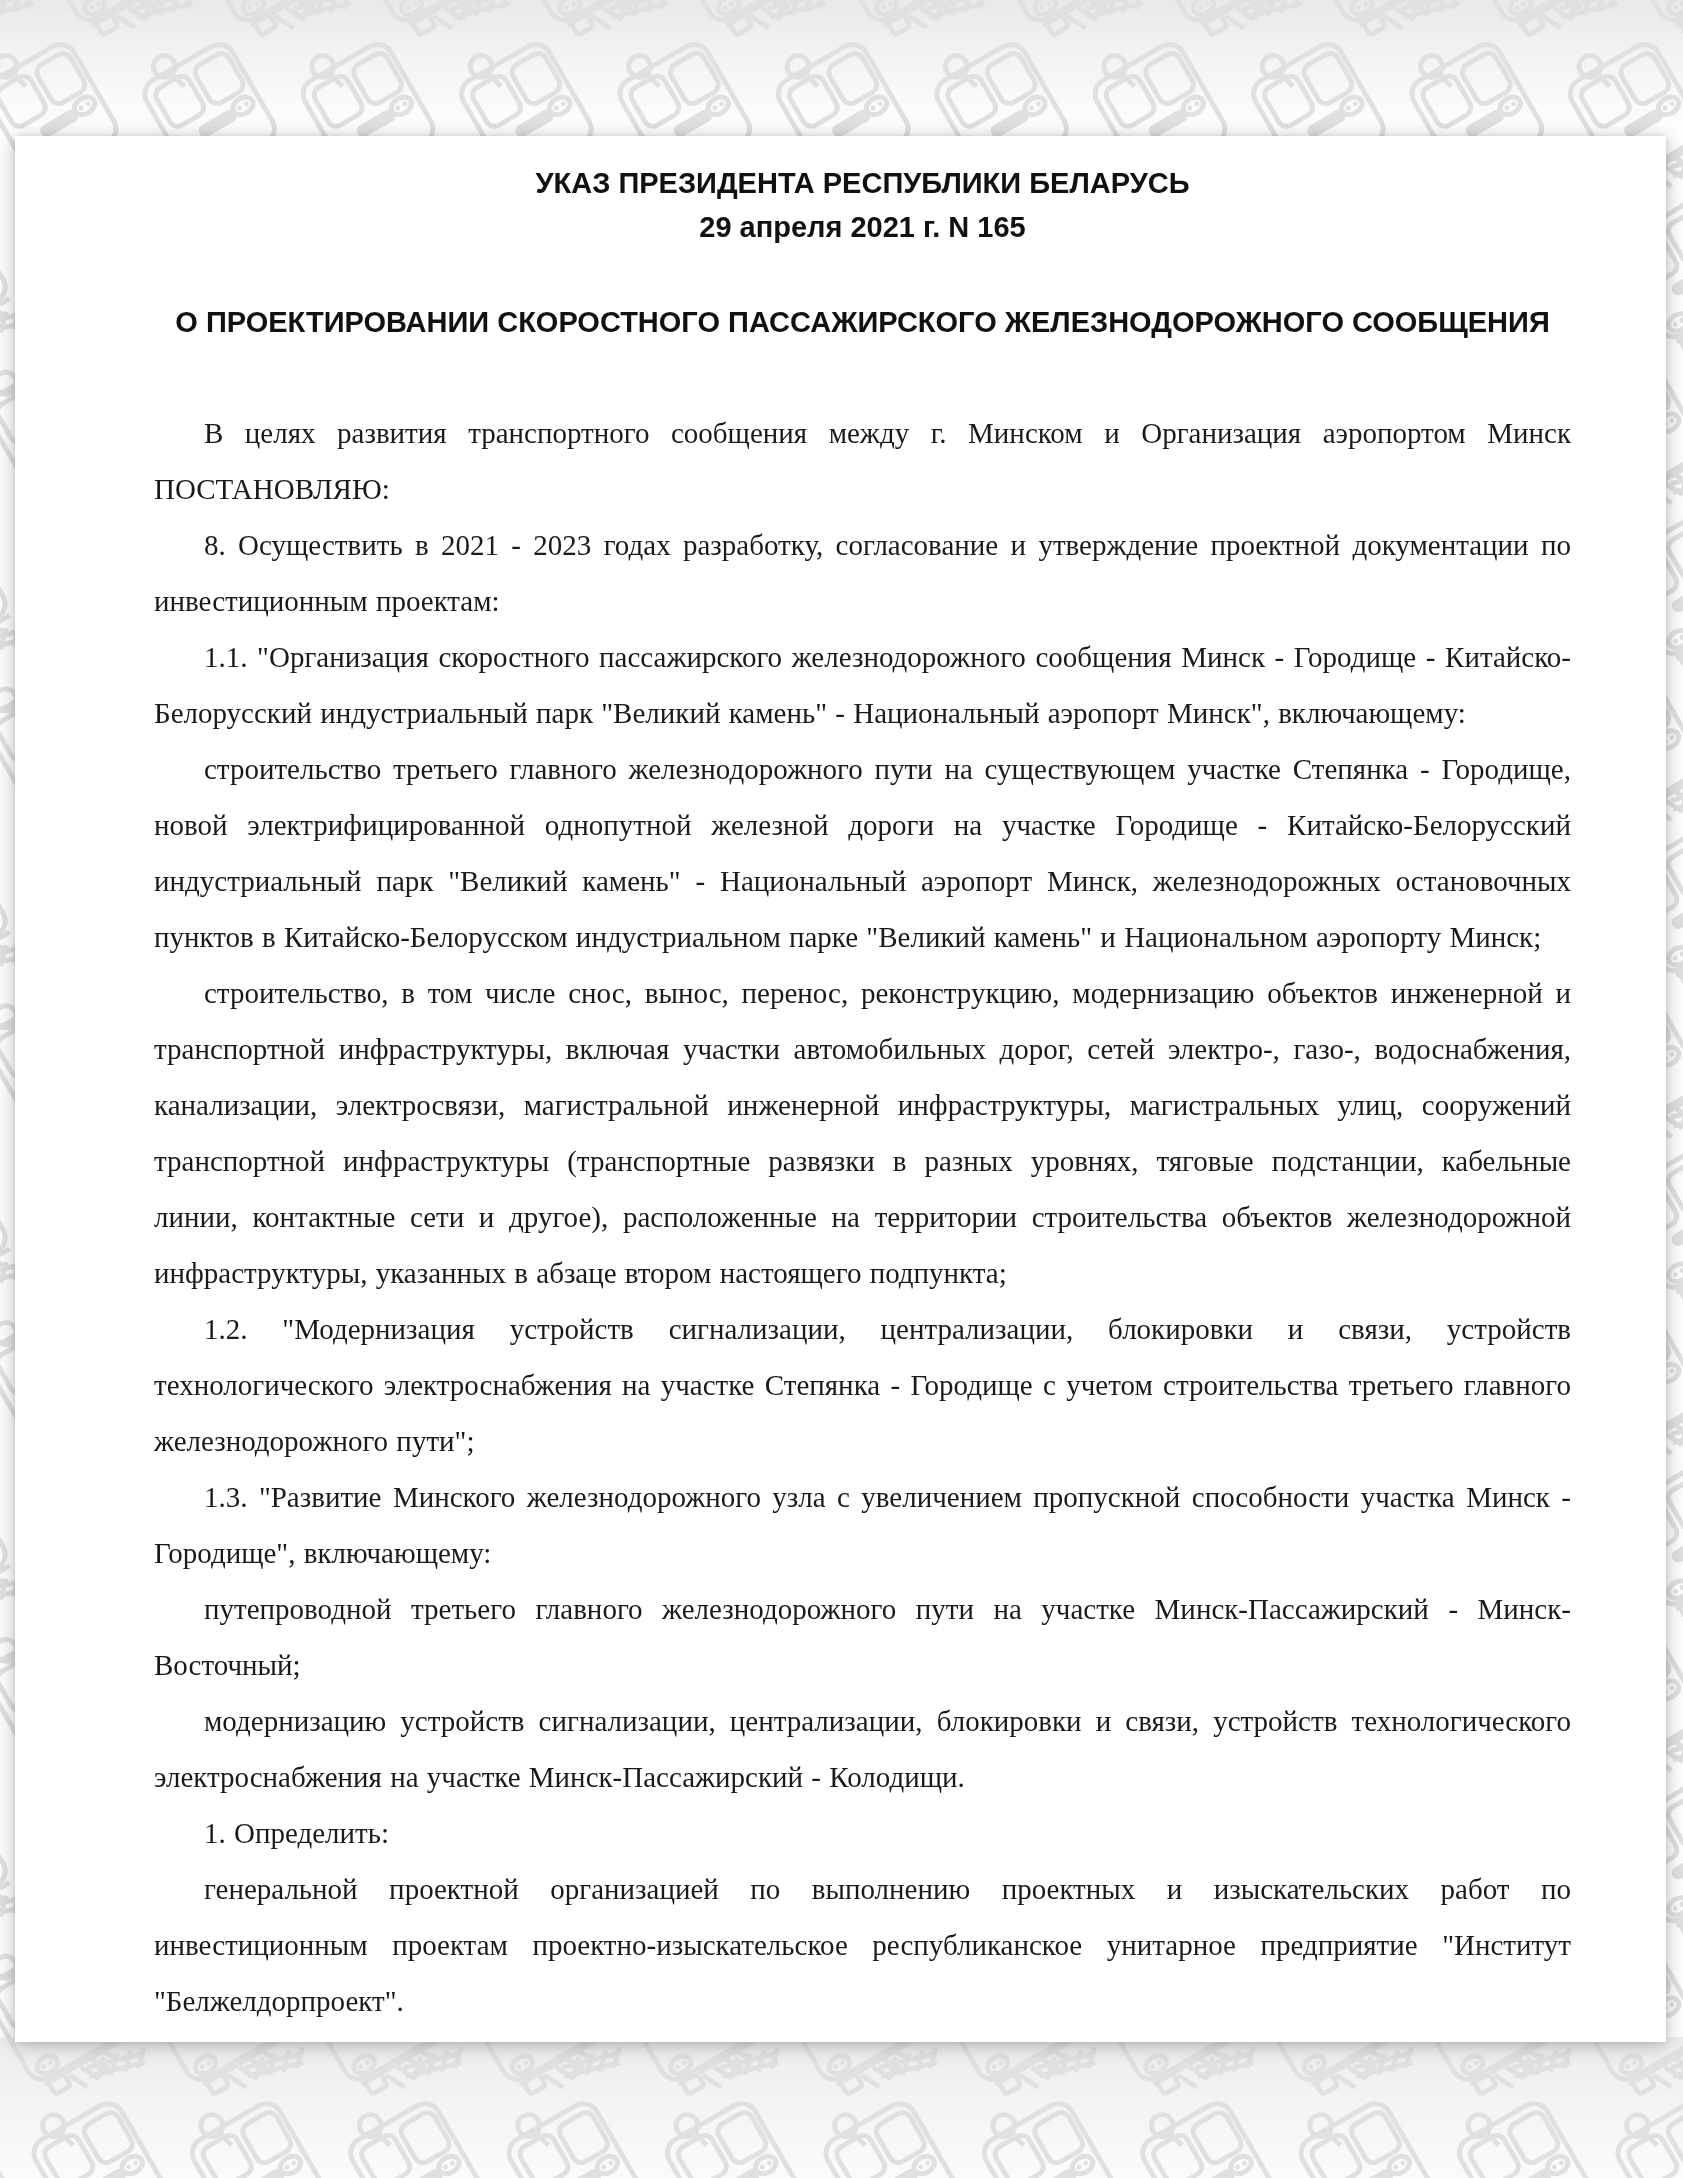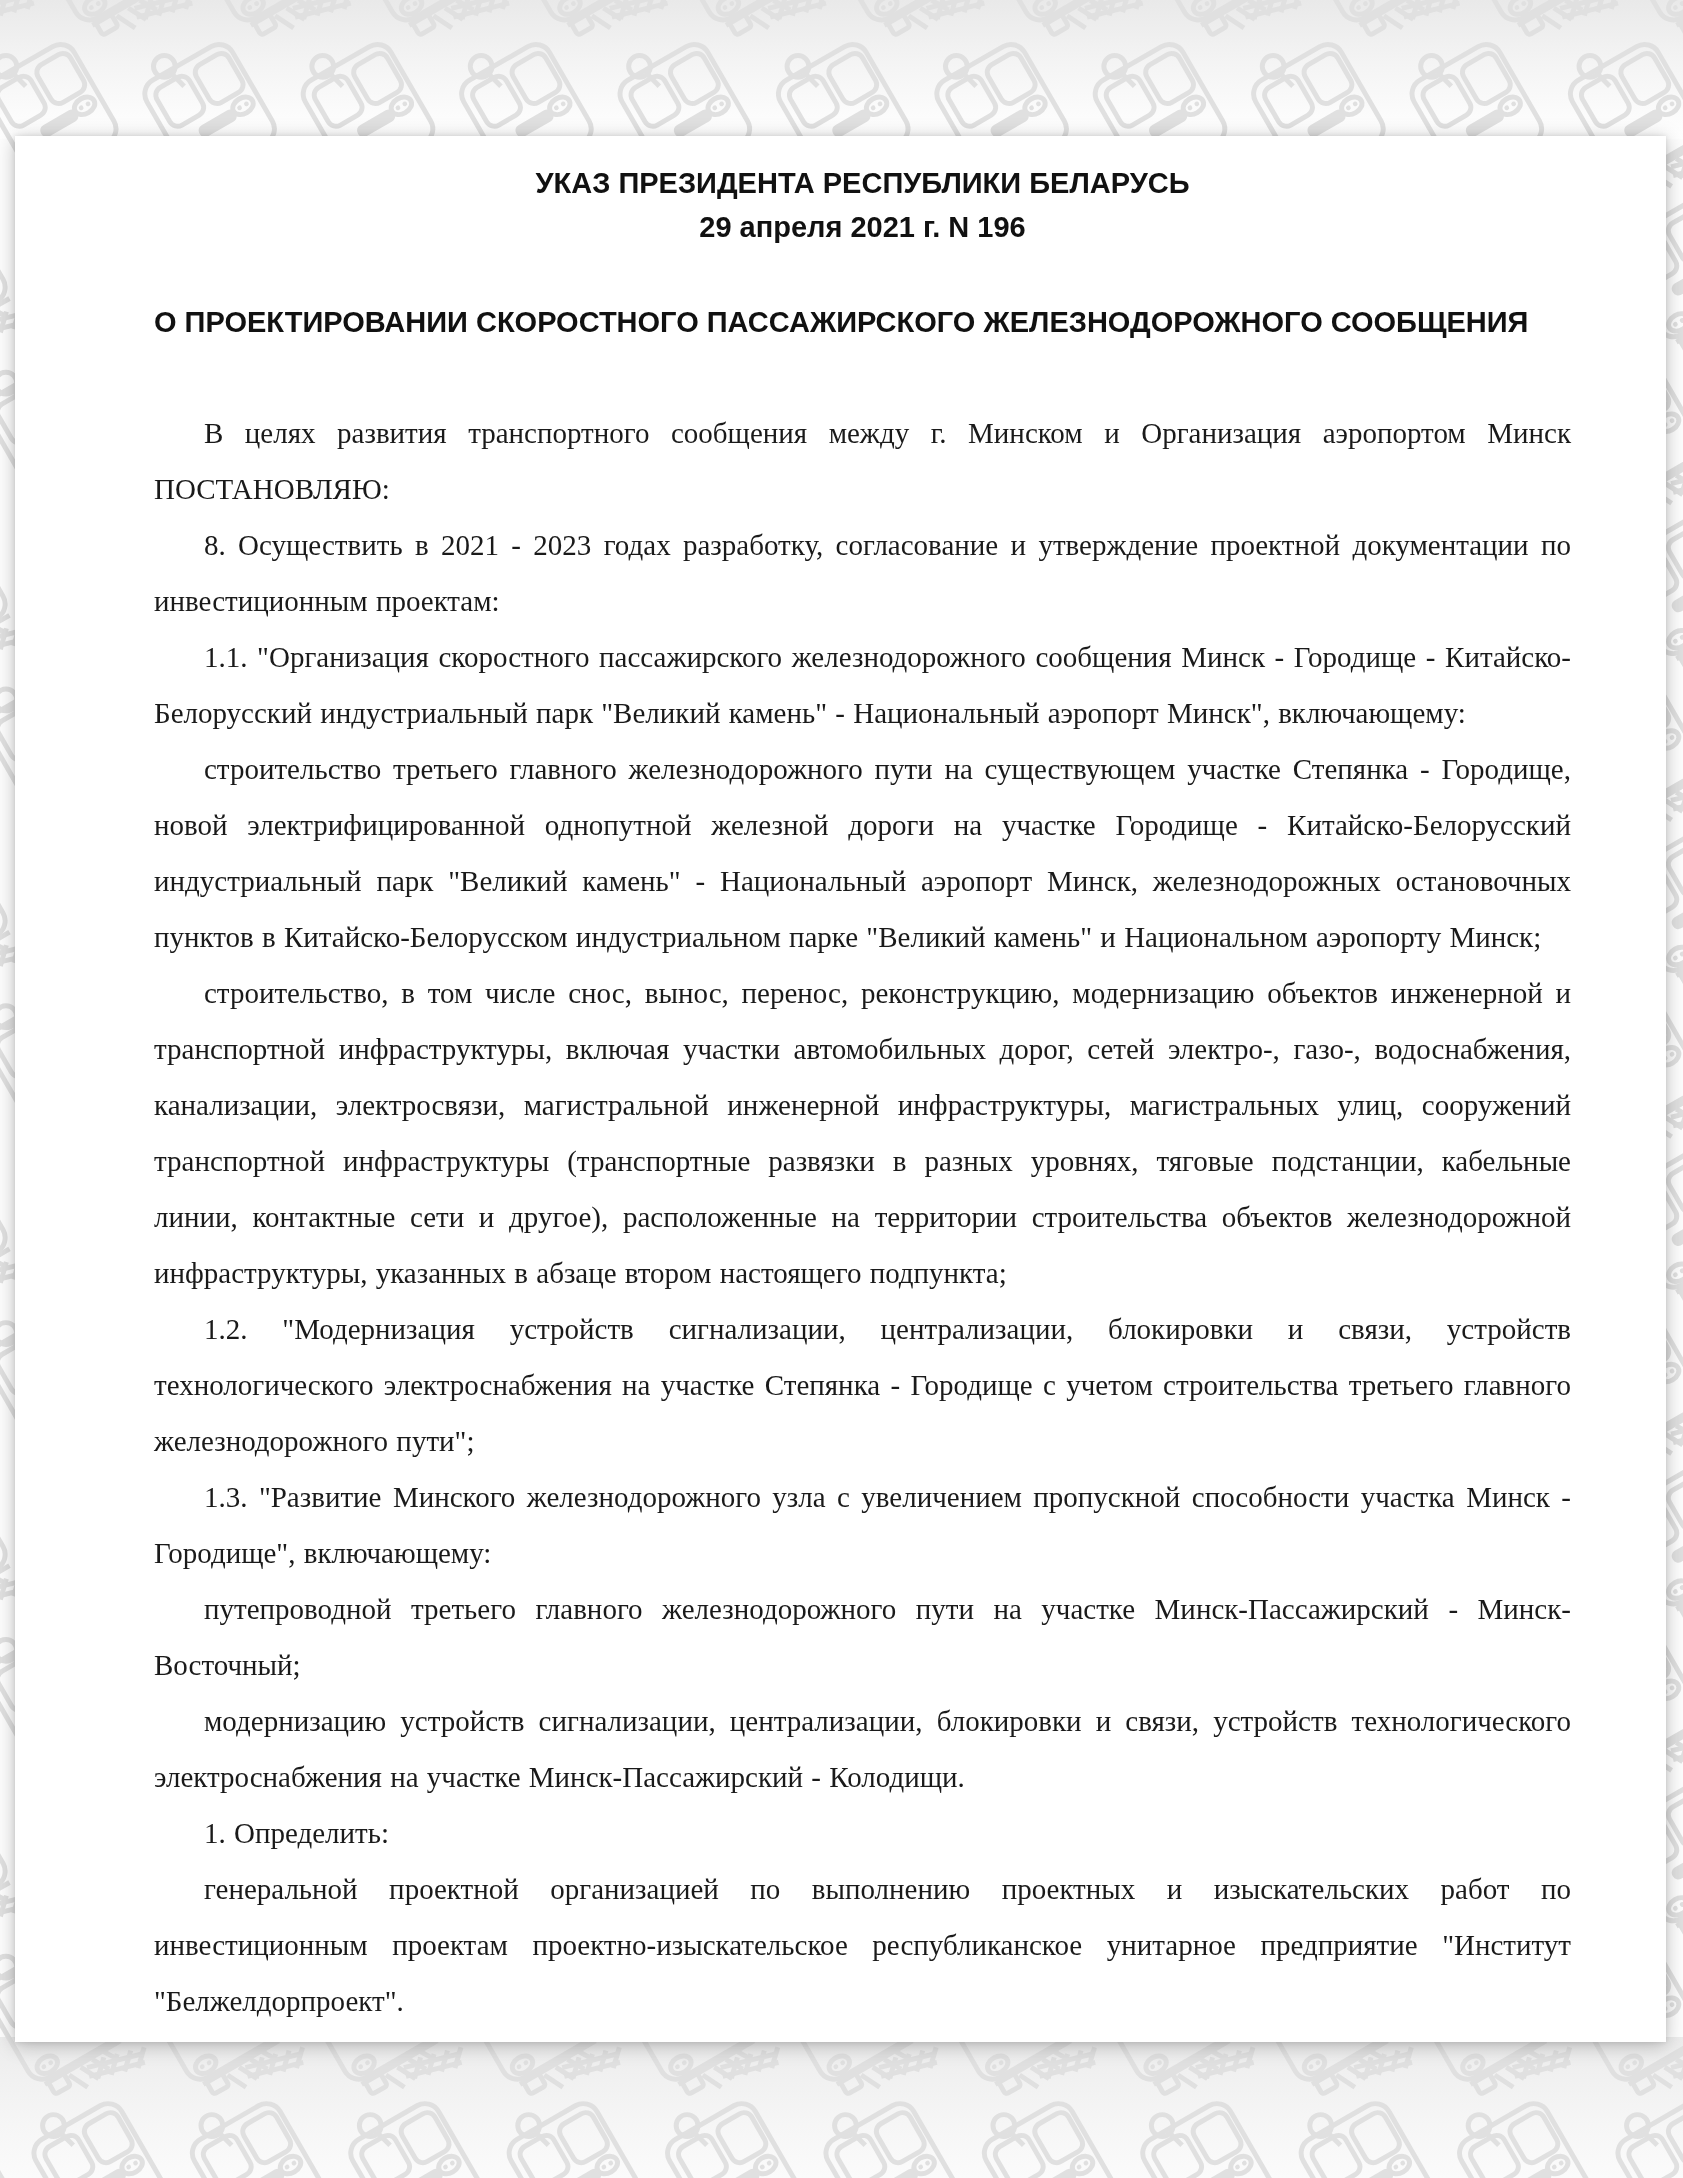--- a/index.html
+++ b/index.html
@@ -53,21 +53,21 @@
     margin-top: 25px;
     text-align: center;
     font-family: "Liberation Sans", sans-serif;
     font-weight: bold;
     font-size: 29px;
     line-height: 44px;
     color: #111111;
   }
   .doc-heading {
     margin-top: 50px;
-    text-align: left;
+    text-align: center;
     font-family: "Liberation Sans", sans-serif;
     font-weight: bold;
     font-size: 29px;
     line-height: 47px;
     color: #111111;
   }
   .doc-body {
     margin-top: 59px;
     font-family: "Liberation Serif", serif;
     font-size: 29px;
@@ -334,21 +334,21 @@
         <use href="#train-tile" x="1252" y="2285"></use>
         <use href="#train-tile" x="1412" y="2285"></use>
         <use href="#train-tile" x="1572" y="2285"></use>
         <use href="#train-tile" x="1732" y="2285"></use>
       </g>
   </svg>
 
   <div class="page">
     <div class="doc-title">
       <div>УКАЗ ПРЕЗИДЕНТА РЕСПУБЛИКИ БЕЛАРУСЬ</div>
-      <div>29 апреля 2021 г. N 196</div>
+      <div>29 апреля 2021 г. N 165</div>
     </div>
     <div class="doc-heading">О ПРОЕКТИРОВАНИИ СКОРОСТНОГО ПАССАЖИРСКОГО ЖЕЛЕЗНОДОРОЖНОГО СООБЩЕНИЯ</div>
     <div class="doc-body">
         <p>В целях развития транспортного сообщения между г. Минском и Организация аэропортом Минск ПОСТАНОВЛЯЮ:</p>
         <p>8. Осуществить в 2021 - 2023 годах разработку, согласование и утверждение проектной документации по инвестиционным проектам:</p>
         <p>1.1. "Организация скоростного пассажирского железнодорожного сообщения Минск - Городище - Китайско-Белорусский индустриальный парк "Великий камень" - Национальный аэропорт Минск", включающему:</p>
         <p>строительство третьего главного железнодорожного пути на существующем участке Степянка - Городище, новой электрифицированной однопутной железной дороги на участке Городище - Китайско-Белорусский индустриальный парк "Великий камень" - Национальный аэропорт Минск, железнодорожных остановочных пунктов в Китайско-Белорусском индустриальном парке "Великий камень" и Национальном аэропорту Минск;</p>
         <p>строительство, в том числе снос, вынос, перенос, реконструкцию, модернизацию объектов инженерной и транспортной инфраструктуры, включая участки автомобильных дорог, сетей электро-, газо-, водоснабжения, канализации, электросвязи, магистральной инженерной инфраструктуры, магистральных улиц, сооружений транспортной инфраструктуры (транспортные развязки в разных уровнях, тяговые подстанции, кабельные линии, контактные сети и другое), расположенные на территории строительства объектов железнодорожной инфраструктуры, указанных в абзаце втором настоящего подпункта;</p>
         <p>1.2. "Модернизация устройств сигнализации, централизации, блокировки и связи, устройств технологического электроснабжения на участке Степянка - Городище с учетом строительства третьего главного железнодорожного пути";</p>
         <p>1.3. "Развитие Минского железнодорожного узла с увеличением пропускной способности участка Минск - Городище", включающему:</p>

